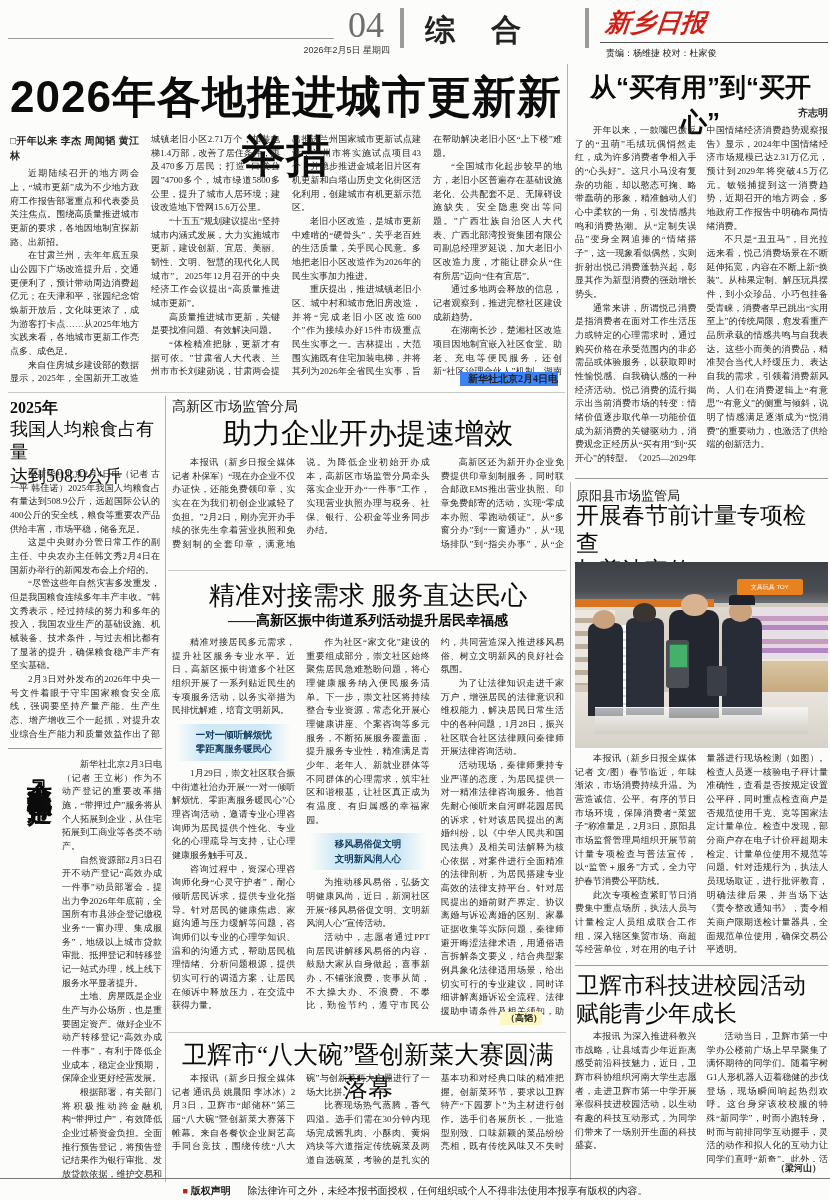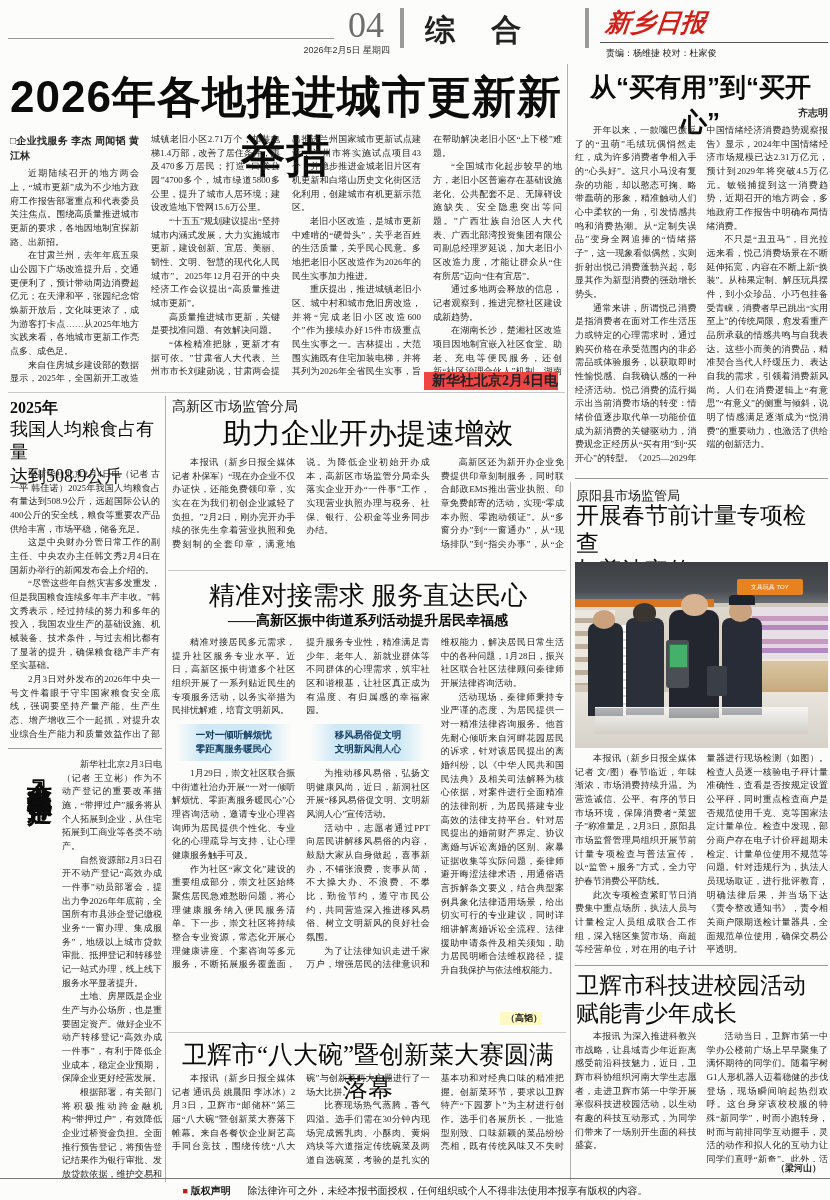--- a/index.html
+++ b/index.html
@@ -10,21 +10,21 @@
   .kicker{font-family:"Liberation Sans",sans-serif;color:#1a1a1a;}
   .headline{font-family:"Liberation Sans",sans-serif;font-weight:bold;color:#0c0c0c;}
   .serifhead{font-family:"Liberation Serif",serif;font-weight:normal;color:#0c0c0c;}
   .preline{white-space:pre-line;}
   .body-txt{font-size:9px;line-height:1.52;text-align:justify;color:#272727;overflow:hidden;}
   .body-txt p{margin:0;text-indent:2em;}
   .cols2{column-count:2;column-gap:10px;}
   .cols3{column-count:3;column-gap:11px;}
   .cols4{column-count:4;column-gap:12px;}
   .byline-lead{font-weight:bold;font-size:10px;text-indent:0 !important;font-family:"Liberation Sans",sans-serif;margin-bottom:4px !important;}
-  .dateline{position:absolute;right:4px;bottom:2px;font-weight:bold;font-size:14px;background:#ef4444;padding-left:8px;}
+  .dateline{position:absolute;right:4px;bottom:2px;font-weight:bold;font-size:10px;background:#3b82f6;padding-left:8px;}
   .subpill{break-inside:avoid;margin:6px 4px;padding:4px 2px;text-align:center;font-weight:bold;font-size:9.5px;color:#123a5e;white-space:pre-line;text-indent:0;
     background:linear-gradient(90deg,rgba(207,233,246,0) 0%,#cfe9f6 22%,#cfe9f6 78%,rgba(207,233,246,0) 100%);}
   .vert-head{writing-mode:vertical-rl;text-orientation:upright;font-weight:bold;font-size:25px;letter-spacing:2px;font-family:"Liberation Serif",serif;color:#0c0c0c;}
   .photo{position:absolute;overflow:hidden;background:#cfc9bd;}
   .ph{position:absolute;}
 </style>
 </head>
 <body>
 
 <div class="rule-h" style="left:8px;top:38px;width:326px;"></div>
@@ -33,21 +33,21 @@
 <div class="abs" style="left:400px;top:8px;width:4px;height:40px;background:#9a9a9a;"></div>
 <div class="abs headline" style="left:425px;top:10px;width:150px;font-size:30px;letter-spacing:14px;font-weight:600;color:#222;">综 合</div>
 <div class="abs" style="left:585px;top:8px;width:4px;height:40px;background:#9a9a9a;"></div>
 <div class="abs" style="left:606px;top:6px;width:130px;font-size:25px;font-weight:bold;font-style:italic;color:#cf1f17;font-family:'Liberation Serif',serif;transform:skewX(-6deg);">新乡日报</div>
 <div class="rule-h" style="left:600px;top:42px;width:228px;background:#555;"></div>
 <div class="abs" style="left:606px;top:47px;width:220px;font-size:9px;font-family:'Liberation Sans',sans-serif;color:#222;">责编：杨维捷 校对：杜家俊</div>
 
 <div class="abs headline" style="left:10px;top:68px;width:552px;font-size:44px;text-align:center;letter-spacing:1px;">2026年各地推进城市更新新举措</div>
 
 <div class="abs body-txt cols4" style="left:10px;top:133px;width:552px;height:256px;">
-  <p class="byline-lead">□企业找服务 李杰 周闻韬 黄江林</p>
+  <p class="byline-lead">□开年以来 李杰 周闻韬 黄江林</p>
   <span><p>近期陆续召开的地方两会上，“城市更新”成为不少地方政府工作报告部署重点和代表委员关注焦点。围绕高质量推进城市更新的要求，各地因地制宜探新路、出新招。</p><p>在甘肃兰州，去年年底五泉山公园下广场改造提升后，交通更便利了，预计带动周边消费超亿元；在天津和平，张园纪念馆焕新开放后，文化味更浓了，成为游客打卡点……从2025年地方实践来看，各地城市更新工作亮点多、成色足。</p><p>来自住房城乡建设部的数据显示，2025年，全国新开工改造城镇老旧小区2.71万个；加装电梯1.4万部，改善了居住条件，惠及470多万居民；打造“口袋公园”4700多个，城市绿道5800多公里，提升了城市人居环境；建设改造地下管网15.6万公里。</p><p>“十五五”规划建议提出“坚持城市内涵式发展，大力实施城市更新，建设创新、宜居、美丽、韧性、文明、智慧的现代化人民城市”。2025年12月召开的中央经济工作会议提出“高质量推进城市更新”。</p><p>高质量推进城市更新，关键是要找准问题、有效解决问题。</p><p>“体检精准把脉，更新才有据可依。”甘肃省人大代表、兰州市市长刘建勋说，甘肃两会提出推进兰州国家城市更新试点建设，兰州市将实施试点项目43个，并稳步推进金城老旧片区有机更新和白塔山历史文化街区活化利用，创建城市有机更新示范区。</p><p>老旧小区改造，是城市更新中难啃的“硬骨头”，关乎老百姓的生活质量，关乎民心民意。多地把老旧小区改造作为2026年的民生实事加力推进。</p><p>重庆提出，推进城镇老旧小区、城中村和城市危旧房改造，并将“完成老旧小区改造600个”作为接续办好15件市级重点民生实事之一。吉林提出，大范围实施既有住宅加装电梯，并将其列为2026年全省民生实事，旨在帮助解决老旧小区“上下楼”难题。</p><p>“全国城市化起步较早的地方，老旧小区普遍存在基础设施老化、公共配套不足、无障碍设施缺失、安全隐患突出等问题。”广西壮族自治区人大代表、广西北部湾投资集团有限公司副总经理罗延说，加大老旧小区改造力度，才能让群众从“住有所居”迈向“住有宜居”。</p><p>通过多地两会释放的信息，记者观察到，推进完整社区建设成新趋势。</p><p>在湖南长沙，楚湘社区改造项目因地制宜嵌入社区食堂、助老、充电等便民服务，还创新“社区治理合伙人”机制。湖南省人大代表、中建五局党委常委陈勇说，城市更新是系统工程，要提升“咨询，投资，建设，运营”一体化服务能力。</p></span>
 </div>
 <div class="dateline" style="right:272px;top:372px;bottom:auto;">新华社北京2月4日电</div>
 
 <div class="rule-h" style="left:8px;top:392px;width:557px;background:#c9c9c9;"></div>
 
 <div class="rule-v" style="left:567px;top:64px;height:406px;"></div>
 <div class="abs headline" style="left:573px;top:70px;width:255px;font-size:26px;text-align:center;">从“买有用”到“买开心”</div>
 <div class="abs" style="left:573px;top:106px;width:255px;font-size:10px;text-align:right;font-weight:bold;color:#333;">齐志明</div>
 <div class="abs body-txt cols2" style="left:575px;top:124px;width:253px;height:348px;"><span><p>开年以来，一款嘴巴撅反了的“丑萌”毛绒玩偶悄然走红，成为许多消费者争相入手的“心头好”。这只小马没有复杂的功能，却以憨态可掬、略带蠢萌的形象，精准触动人们心中柔软的一角，引发情感共鸣和消费热潮。从“定制失误品”变身全网追捧的“情绪搭子”，这一现象看似偶然，实则折射出悦己消费蓬勃兴起，彰显其作为新型消费的强劲增长势头。</p><p>通常来讲，所谓悦己消费是指消费者在面对工作生活压力或特定的心理需求时，通过购买价格在承受范围内的非必需品或体验服务，以获取即时性愉悦感、自我确认感的一种经济活动。悦己消费的流行揭示出当前消费市场的转变：情绪价值逐步取代单一功能价值成为新消费的关键驱动力，消费观念正经历从“买有用”到“买开心”的转型。《2025—2029年中国情绪经济消费趋势观察报告》显示，2024年中国情绪经济市场规模已达2.31万亿元，预计到2029年将突破4.5万亿元。敏锐捕捉到这一消费趋势，近期召开的地方两会，多地政府工作报告中明确布局情绪消费。</p><p>不只是“丑丑马”，目光拉远来看，悦己消费场景在不断延伸拓宽，内容在不断上新“换装”。从柿果定制、解压玩具摆件，到小众珍品、小巧包挂备受青睐，消费者早已跳出“实用至上”的传统局限，愈发看重产品所承载的情感共鸣与自我表达。这些小而美的消费品，精准契合当代人纾缓压力、表达自我的需求，引领着消费新风尚。人们在消费逻辑上“有意思”“有意义”的侧重与倾斜，说明了情感满足逐渐成为“悦消费”的重要动力，也激活了供给端的创新活力。</p></span></div>
@@ -71,20 +71,21 @@
 
 <div class="rule-h" style="left:168px;top:570px;width:398px;background:#c9c9c9;"></div>
 
 <div class="abs serifhead" style="left:172px;top:578px;width:392px;font-size:26px;text-align:center;">精准对接需求 服务直达民心</div>
 <div class="abs serifhead" style="left:172px;top:612px;width:392px;font-size:14px;text-align:center;font-weight:600;">——高新区振中街道系列活动提升居民幸福感</div>
 <div class="abs body-txt cols3" style="left:172px;top:636px;width:392px;height:388px;">
     <p>精准对接居民多元需求，提升社区服务专业水平。近日，高新区振中街道多个社区组织开展了一系列贴近民生的专项服务活动，以务实举措为民排忧解难，培育文明新风。</p>
     <div class="subpill">一对一倾听解烦忧
 零距离服务暖民心</div>
     <p>1月29日，崇文社区联合振中街道社治办开展“一对一倾听解烦忧、零距离服务暖民心”心理咨询活动，邀请专业心理咨询师为居民提供个性化、专业化的心理疏导与支持，让心理健康服务触手可及。</p>
+    <p>咨询过程中，资深心理咨询师化身“心灵守护者”，耐心倾听居民诉求，提供专业化指导。针对居民的健康焦虑、家庭沟通与压力缓解等问题，咨询师们以专业的心理学知识、温和的沟通方式，帮助居民梳理情绪、分析问题根源，提供切实可行的调适方案，让居民在倾诉中释放压力，在交流中获得力量。</p>
     <p>作为社区“家文化”建设的重要组成部分，崇文社区始终聚焦居民急难愁盼问题，将心理健康服务纳入便民服务清单。下一步，崇文社区将持续整合专业资源，常态化开展心理健康讲座、个案咨询等多元服务，不断拓展服务覆盖面，提升服务专业性，精准满足青少年、老年人、新就业群体等不同群体的心理需求，筑牢社区和谐根基，让社区真正成为有温度、有归属感的幸福家园。</p>
     <div class="subpill">移风易俗促文明
 文明新风润人心</div>
     <p>为推动移风易俗，弘扬文明健康风尚，近日，新洞社区开展“移风易俗促文明、文明新风润人心”宣传活动。</p>
     <p>活动中，志愿者通过PPT向居民讲解移风易俗的内容，鼓励大家从自身做起，喜事新办，不铺张浪费，丧事从简，不大操大办、不浪费、不攀比，勤俭节约，遵守市民公约，共同营造深入推进移风易俗、树立文明新风的良好社会氛围。</p>
     <p>为了让法律知识走进千家万户，增强居民的法律意识和维权能力，解决居民日常生活中的各种问题，1月28日，振兴社区联合社区法律顾问秦律师开展法律咨询活动。</p>
     <p>活动现场，秦律师秉持专业严谨的态度，为居民提供一对一精准法律咨询服务。他首先耐心倾听来自河畔花园居民的诉求，针对该居民提出的离婚纠纷，以《中华人民共和国民法典》及相关司法解释为核心依据，对案件进行全面精准的法律剖析，为居民搭建专业高效的法律支持平台。针对居民提出的婚前财产界定、协议离婚与诉讼离婚的区别、家暴证据收集等实际问题，秦律师避开晦涩法律术语，用通俗语言拆解条文要义，结合典型案例具象化法律适用场景，给出切实可行的专业建议，同时详细讲解离婚诉讼全流程、法律援助申请条件及相关须知，助力居民明晰合法维权路径，提升自我保护与依法维权能力。</p>
   </div>
 <div class="abs" style="left:500px;top:1012px;font-size:9px;font-weight:bold;background:#fef9c3;padding-left:6px;">（高韬）</div>
 

